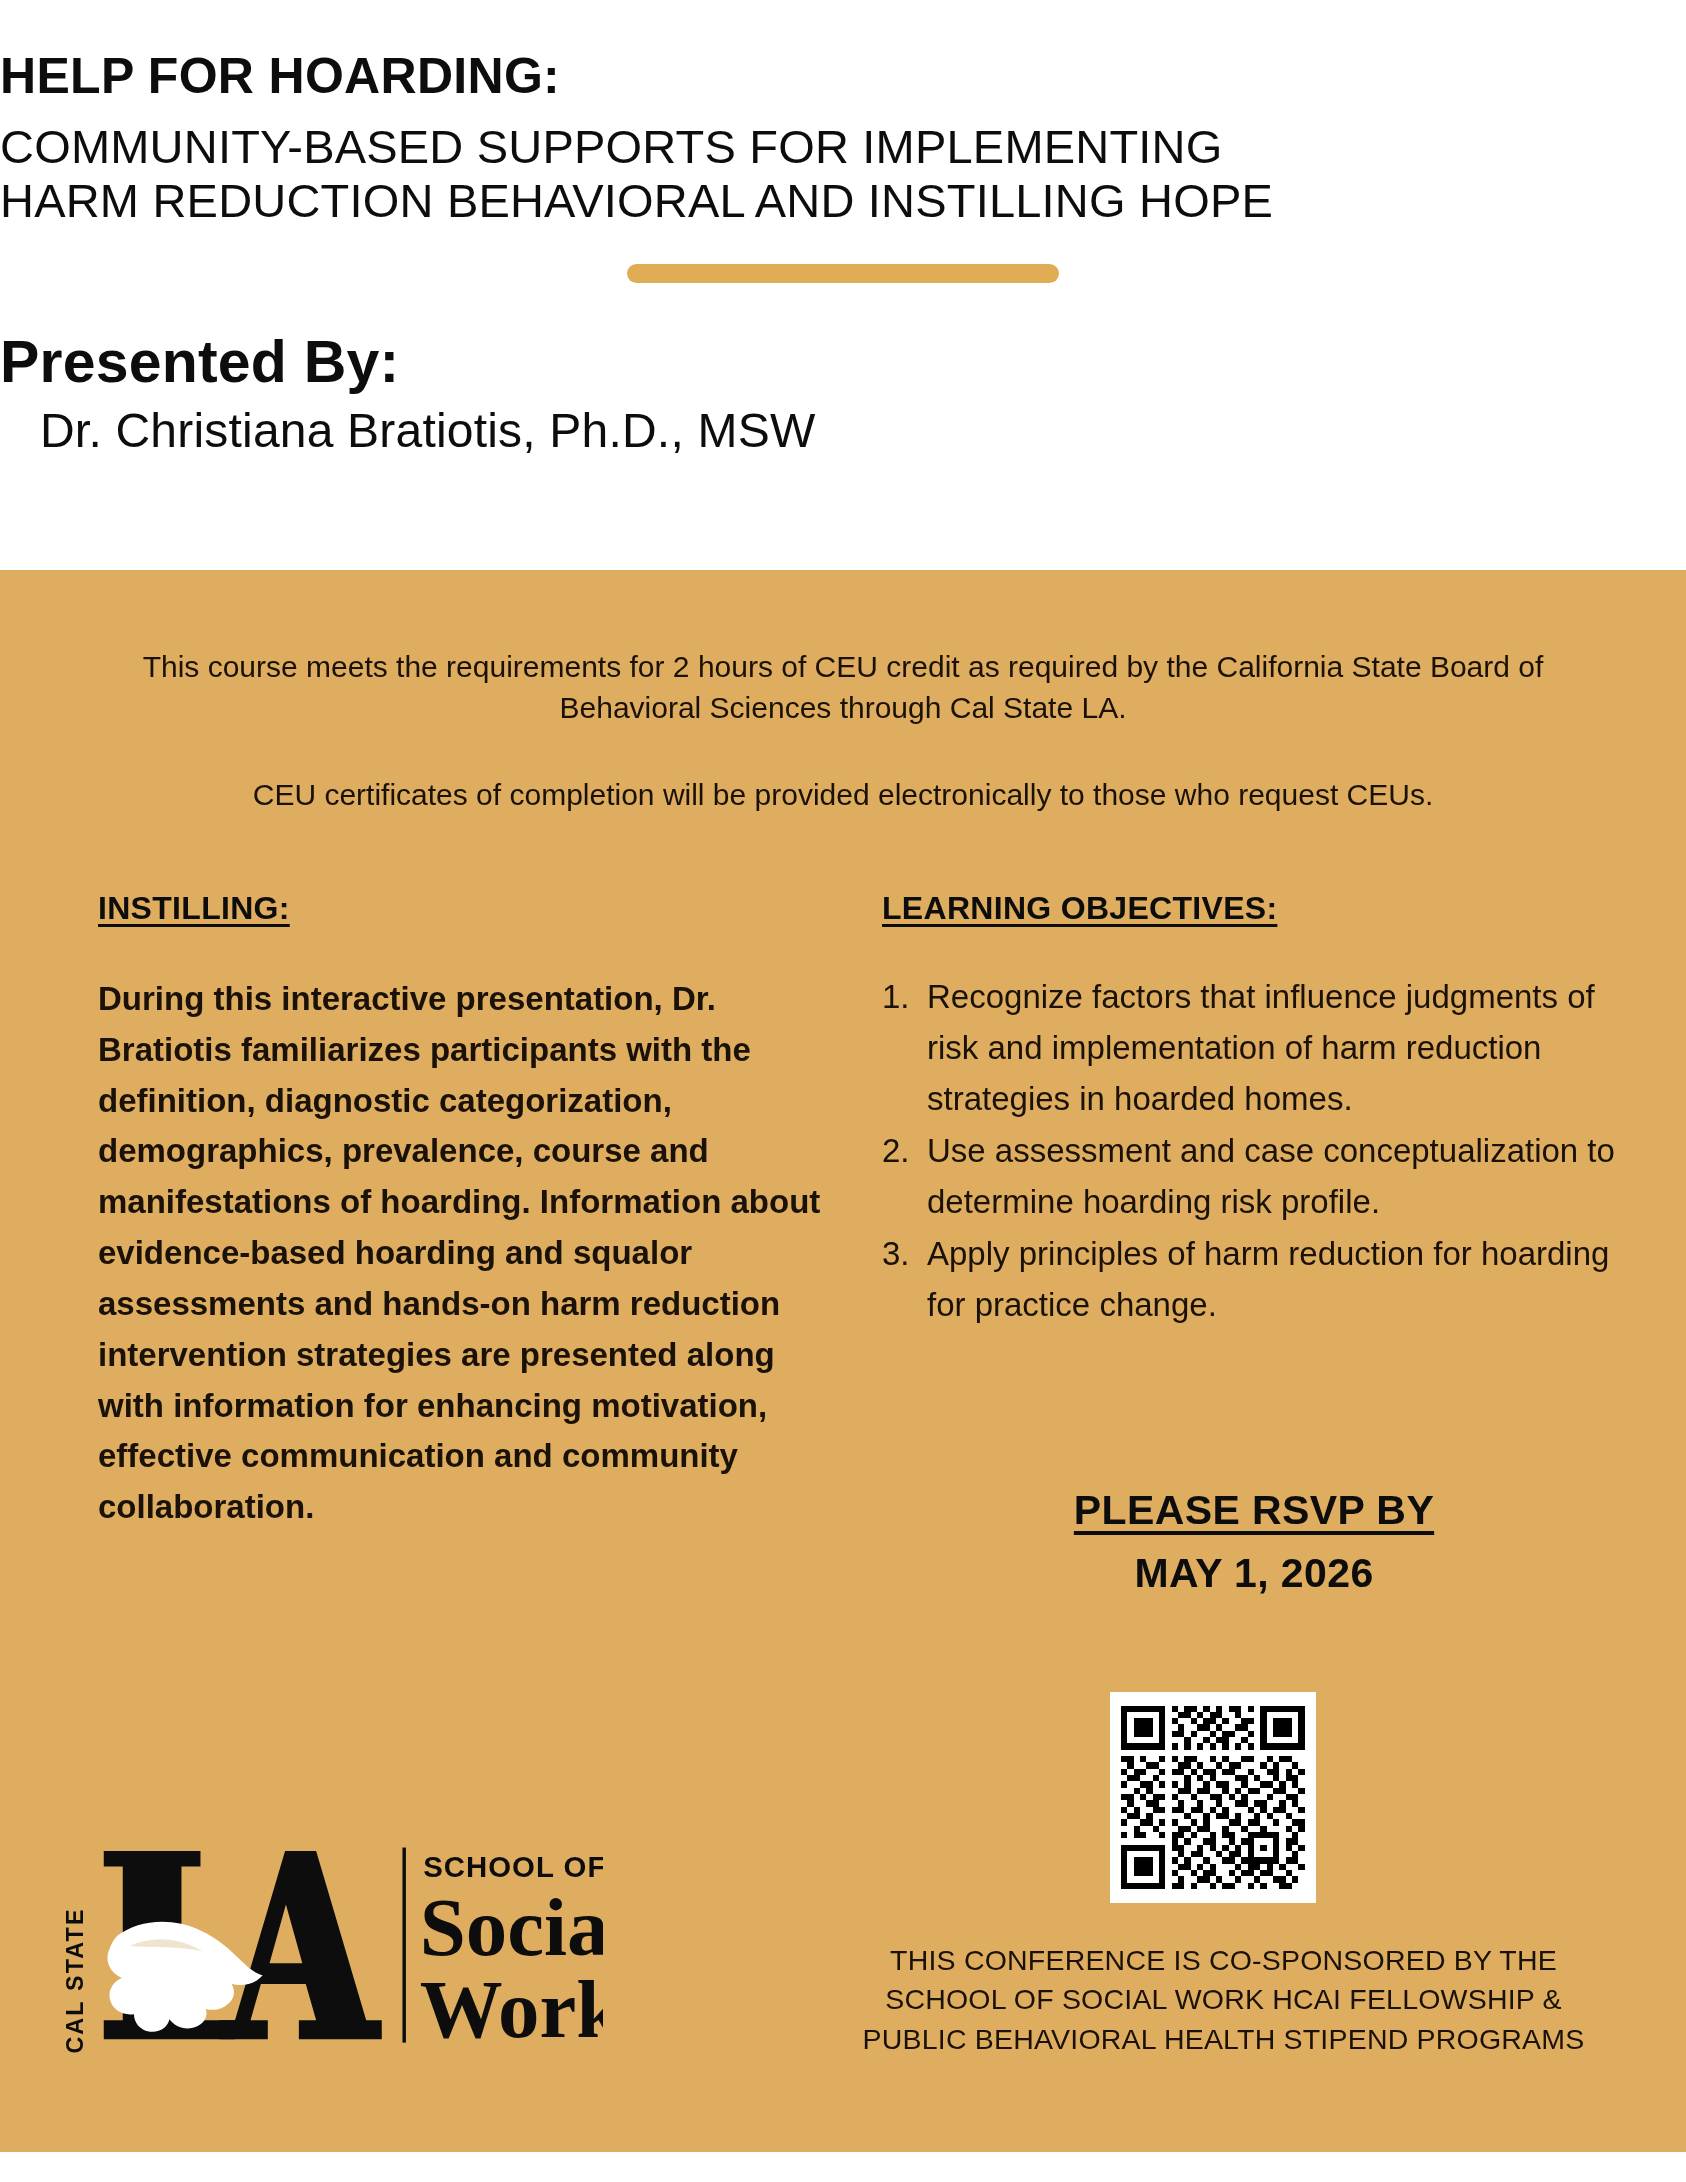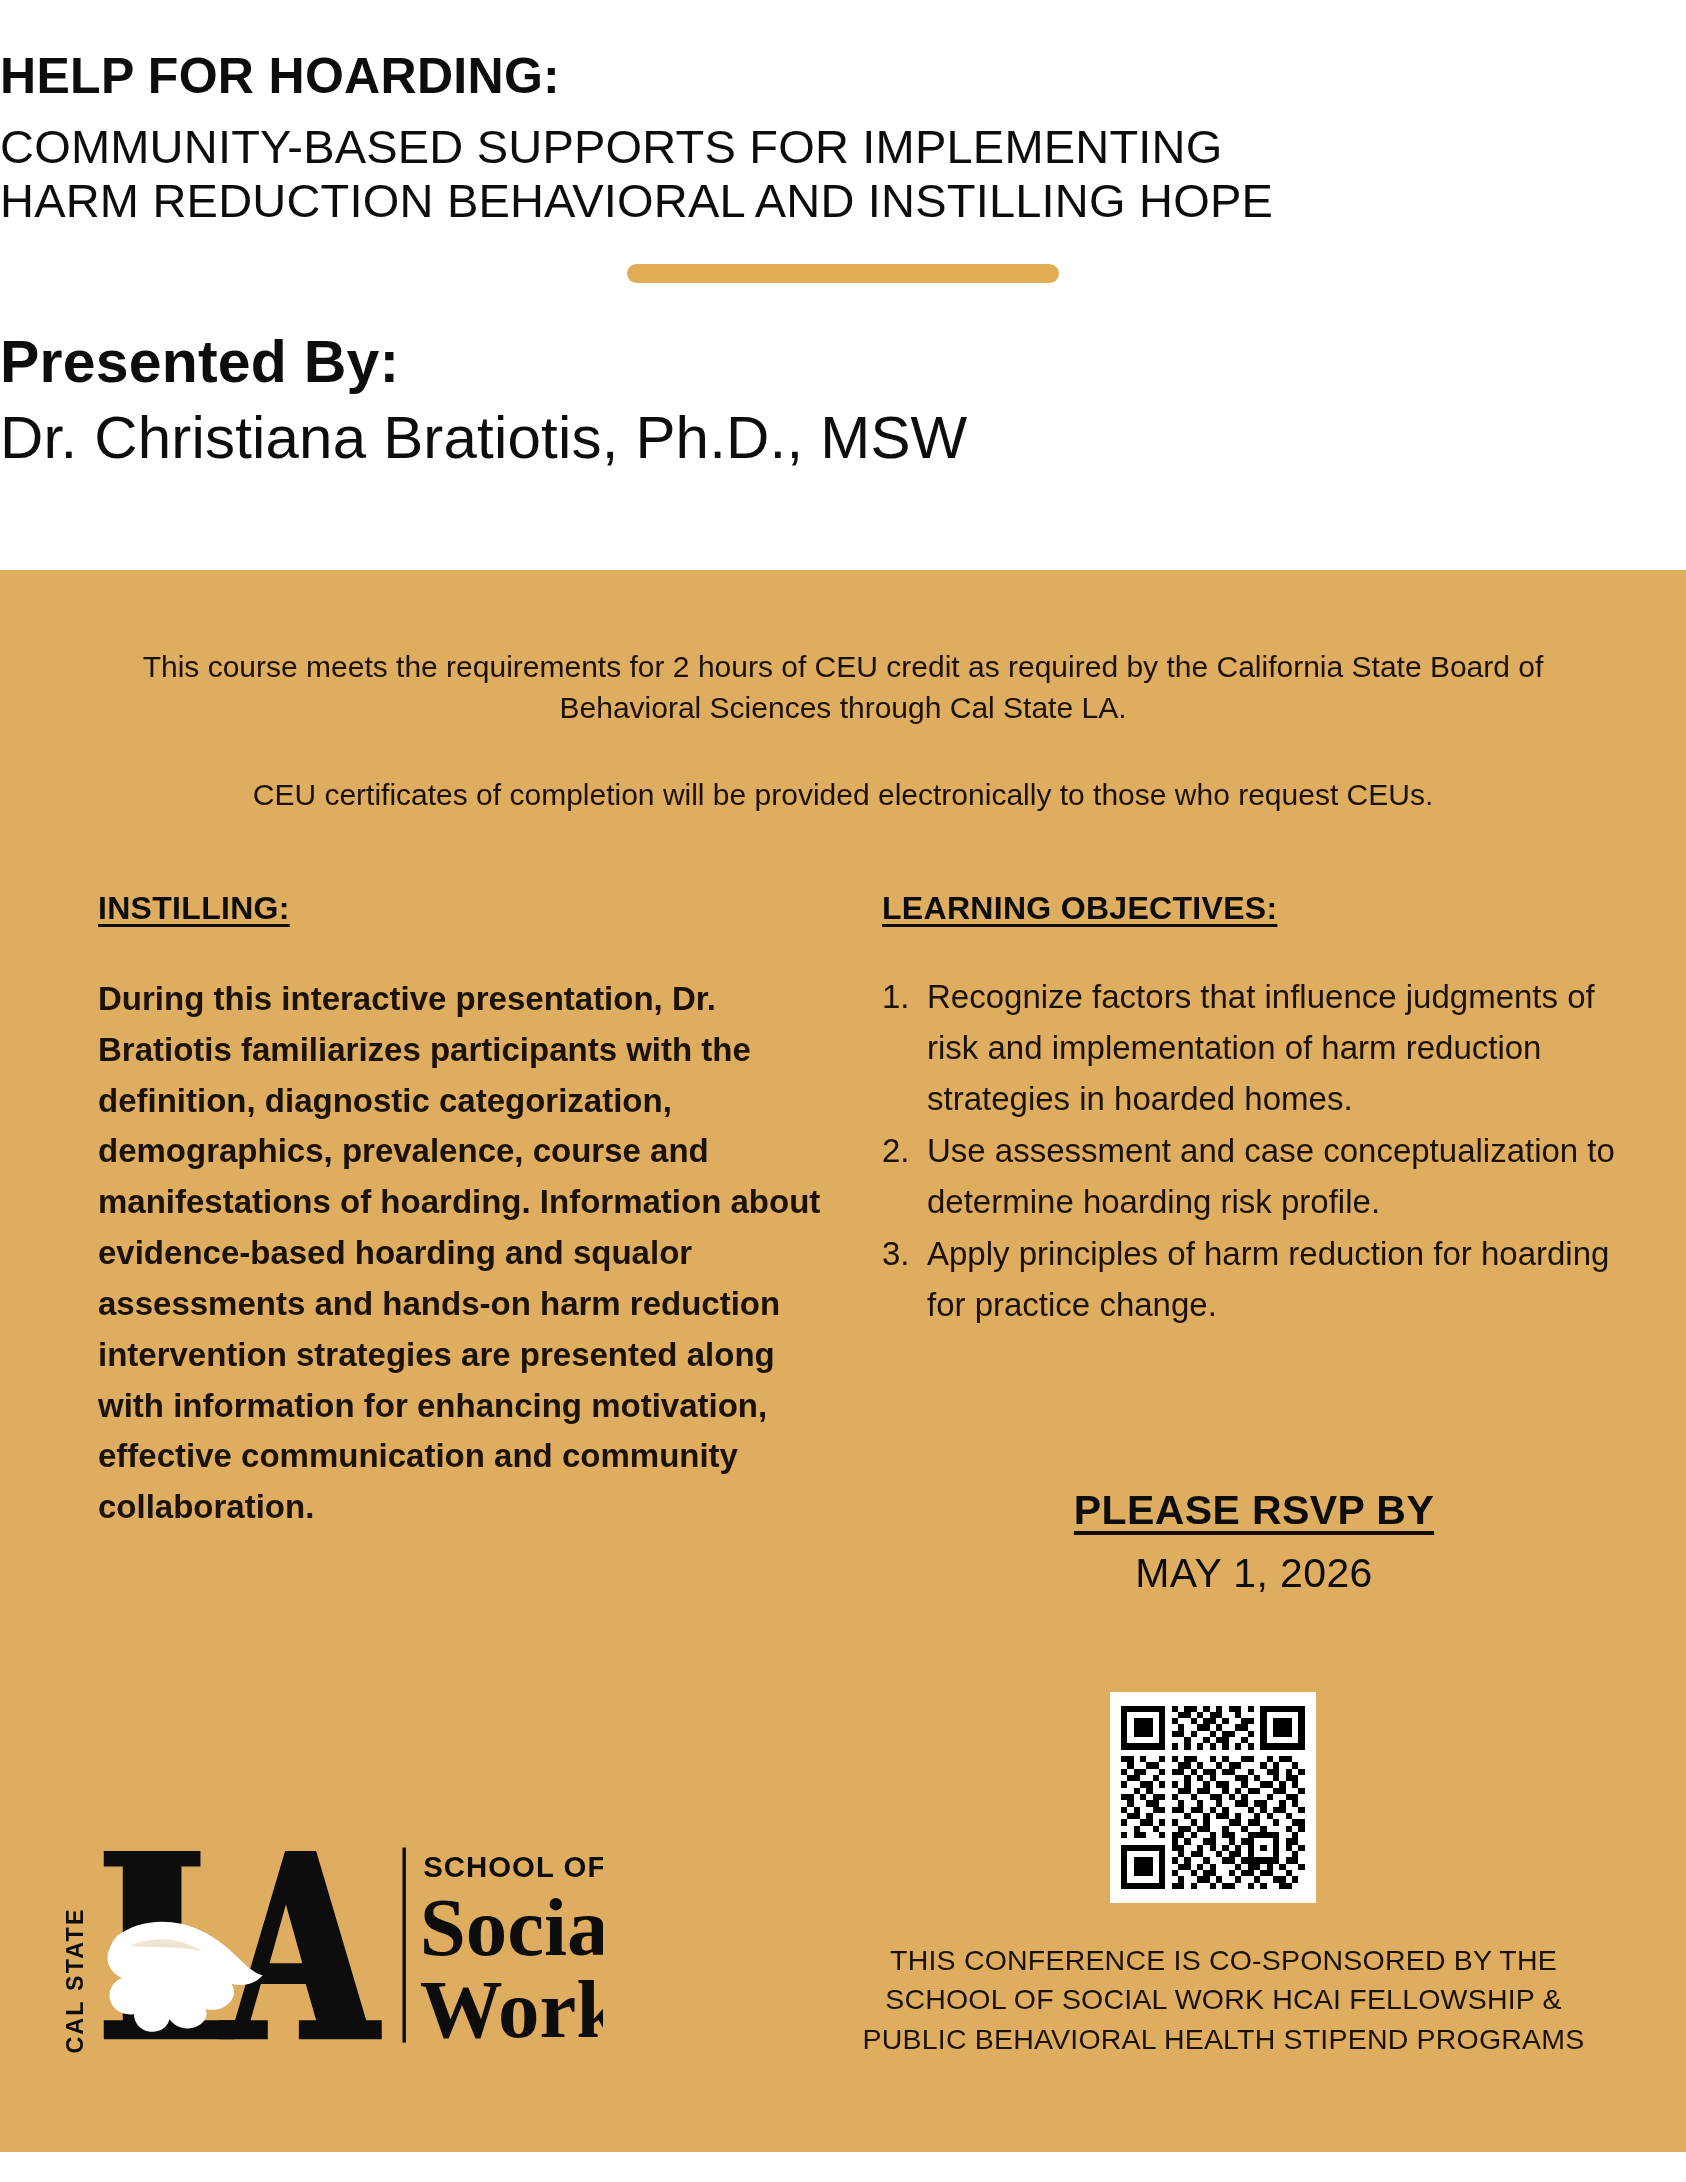--- a/index.html
+++ b/index.html
@@ -58,24 +58,25 @@
   .presented-by {
     margin-top: 45px;
     font-size: 59px;
     font-weight: 700;
     color: #0d0d0d;
     letter-spacing: 0.2px;
   }
 
   .presenter-name {
     margin-top: 7px;
-    font-size: 60px;
+    font-size: 48px;
     font-weight: 400;
     color: #0d0d0d;
     letter-spacing: 0.2px;
+    margin-left: 40px;
   }
 
   
   .body-gold {
     position: absolute;
     left: 0; top: 570px;
     width: 1686px;
     height: 1582px;
     background: #dfad5f;
   }
@@ -163,21 +164,21 @@
     font-size: 41px;
     font-weight: 700;
     text-decoration: underline;
     text-underline-offset: 7px;
     text-decoration-thickness: 3.5px;
     letter-spacing: 0.4px;
   }
   .rsvp-line2 {
     margin-top: 15.6px;
     font-size: 41px;
-    font-weight: 400;
+    font-weight: 700;
     letter-spacing: 0.4px;
   }
 
   
   .qr-wrap {
     position: absolute;
     left: 1110px;
     top: 1122px;
     width: 206px;
     height: 211px;

